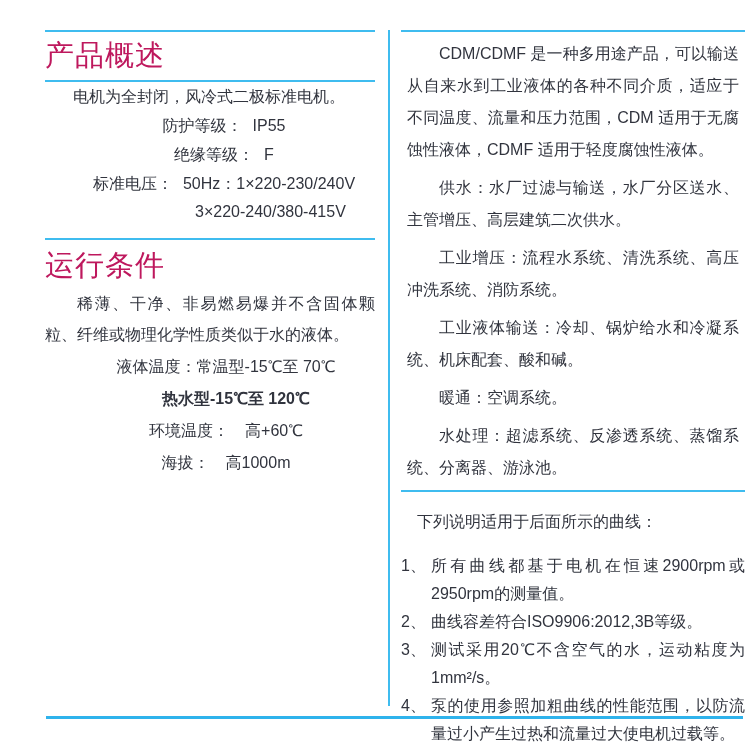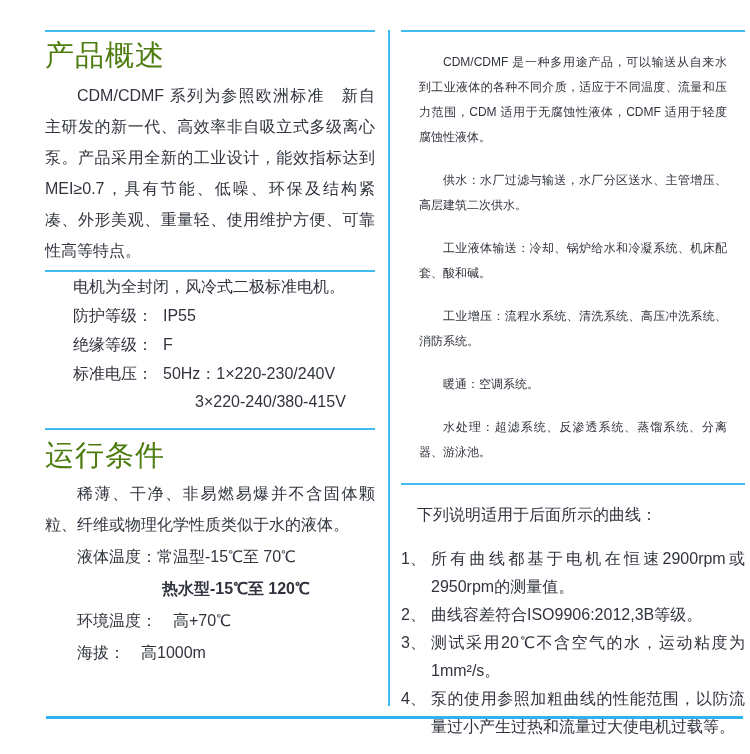--- a/index.html
+++ b/index.html
@@ -5,53 +5,52 @@
   html,body{margin:0;padding:0;background:#ffffff;}
   .page{position:relative;width:750px;height:754px;background:#ffffff;overflow:hidden;
         font-family:"Liberation Sans",sans-serif;color:#31343e;}
   .col{position:absolute;top:0;}
   .col-left{left:45px;width:330px;}
   .col-right{left:401px;width:344px;}
   .rule{height:2px;background:#3fbcef;}
   .rule-top{margin-top:30px;}
   .rule-mid{margin-top:4px;}
   .rule-run{margin-top:12px;}
-  .sec-title{font-size:29px;line-height:34px;font-weight:400;color:#4d7c0f;
+  .sec-title{font-size:29px;line-height:34px;font-weight:400;color:#be185d;
              margin:6px 0 8px 0;letter-spacing:1px;}
   .sec-title.sub{margin-top:8px;margin-bottom:6px;}
   .body{font-size:16px;line-height:31px;margin:0;text-align:justify;}
   .indent{text-indent:2em;}
   .pad-top{margin-top:2px;}
   .intro-line{margin-left:28px;line-height:29px;}
-  .spec-row{display:flex;font-size:16px;line-height:28px;margin-top:1px;}
+  .spec-row{display:flex;font-size:16px;line-height:28px;margin-top:1px;justify-content:center;}
   .spec-row.tall{line-height:30px;margin-top:2px;}
   .spec-label{margin-left:28px;}
   .spec-label.run{margin-left:32px;}
   .spec-gap{margin-left:10px;}
   .spec-gap-wide{margin-left:16px;}
   .spec-gap-none{margin-left:0;}
   .spec-extra{margin-left:150px;font-size:16px;line-height:28px;}
   .spec-extra.run{margin-left:117px;line-height:30px;margin-top:2px;font-weight:bold;}
-  .rp{font-size:12px;line-height:25px;margin:18px;text-align:justify;}
+  .rp{font-size:16px;line-height:32px;margin:6px;text-align:justify;}
   .curve-intro{font-size:16px;line-height:28px;margin:16px;}
   .list-item{display:flex;font-size:16px;line-height:28px;}
   .list-num{width:30px;flex:0 0 30px;}
   .list-text{flex:1;text-align:justify;}
   .v-divider{position:absolute;left:388px;top:30px;width:2px;height:676px;background:#3fbcef;}
   .bottom-line{position:absolute;left:46px;top:716px;width:697px;height:3px;background:#2fb3ec;}
 </style>
 </head>
 <body>
 
 <div class="page">
 
   <div class="col col-left">
     <div class="rule rule-top"></div>
     <h1 class="sec-title">产品概述</h1>
-    <p class="body indent">CDM/CDMF 系列为参照欧洲标准　新自主研发的新一代、高效率非自吸立式多级离心泵。产品采用全新的工业设计，能效指标达到 MEI≥0.7，具有节能、低噪、环保及结构紧凑、外形美观、重量轻、使用维护方便、可靠性高等特点。</p>
 
     <div class="rule rule-mid"></div>
     <p class="body intro-line">电机为全封闭，风冷式二极标准电机。</p>
     <div class="spec-row">
       <span class="spec-label">防护等级：</span>
       <span class="spec-gap">IP55</span>
     </div>
     <div class="spec-row">
       <span class="spec-label">绝缘等级：</span>
       <span class="spec-gap">F</span>
@@ -65,34 +64,34 @@
     <div class="rule rule-run"></div>
     <h1 class="sec-title sub">运行条件</h1>
     <p class="body indent pad-top">稀薄、干净、非易燃易爆并不含固体颗粒、纤维或物理化学性质类似于水的液体。</p>
     <div class="spec-row tall">
       <span class="spec-label run">液体温度：</span>
       <span class="spec-gap-none">常温型-15℃至 70℃</span>
     </div>
     <div class="spec-extra run">热水型-15℃至 120℃</div>
     <div class="spec-row tall">
       <span class="spec-label run">环境温度：</span>
-      <span class="spec-gap-wide">高+70℃</span>
+      <span class="spec-gap-wide">高+60℃</span>
     </div>
     <div class="spec-row tall">
       <span class="spec-label run">海拔：</span>
       <span class="spec-gap-wide">高1000m</span>
     </div>
   </div>
 
   <div class="col col-right">
     <div class="rule rule-top"></div>
     <p class="rp indent">CDM/CDMF 是一种多用途产品，可以输送从自来水到工业液体的各种不同介质，适应于不同温度、流量和压力范围，CDM 适用于无腐蚀性液体，CDMF 适用于轻度腐蚀性液体。</p>
     <p class="rp indent">供水：水厂过滤与输送，水厂分区送水、主管增压、高层建筑二次供水。</p>
+    <p class="rp indent">工业增压：流程水系统、清洗系统、高压冲洗系统、消防系统。</p>
     <p class="rp indent">工业液体输送：冷却、锅炉给水和冷凝系统、机床配套、酸和碱。</p>
-    <p class="rp indent">工业增压：流程水系统、清洗系统、高压冲洗系统、消防系统。</p>
     <p class="rp indent">暖通：空调系统。</p>
     <p class="rp indent">水处理：超滤系统、反渗透系统、蒸馏系统、分离器、游泳池。</p>
 
     <div class="rule rule-mid"></div>
     <p class="curve-intro">下列说明适用于后面所示的曲线：</p>
     <div class="list-item">
       <span class="list-num">1、</span>
       <span class="list-text">所有曲线都基于电机在恒速2900rpm或2950rpm的测量值。</span>
     </div>
     <div class="list-item">

